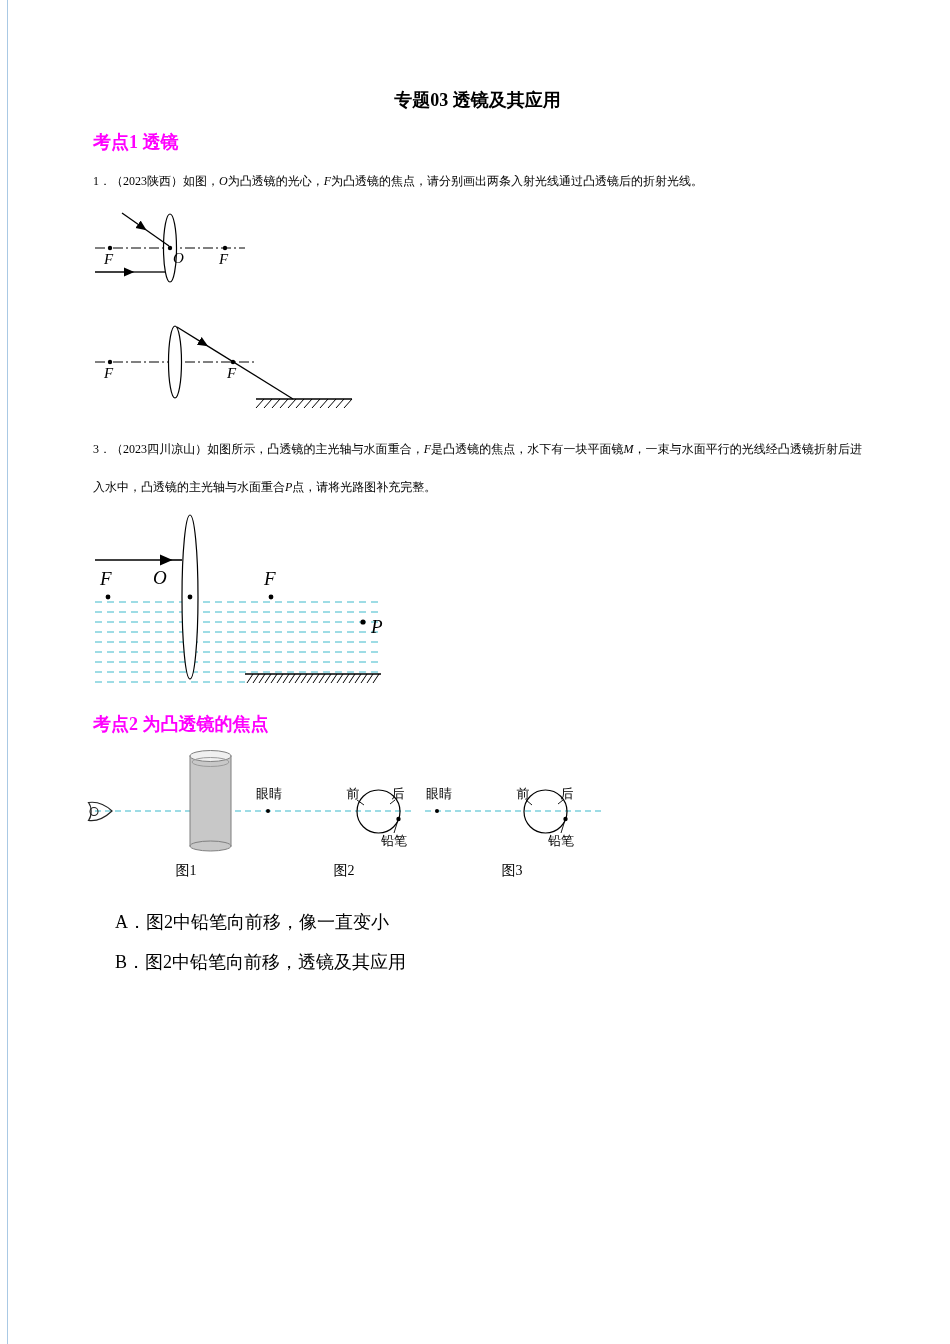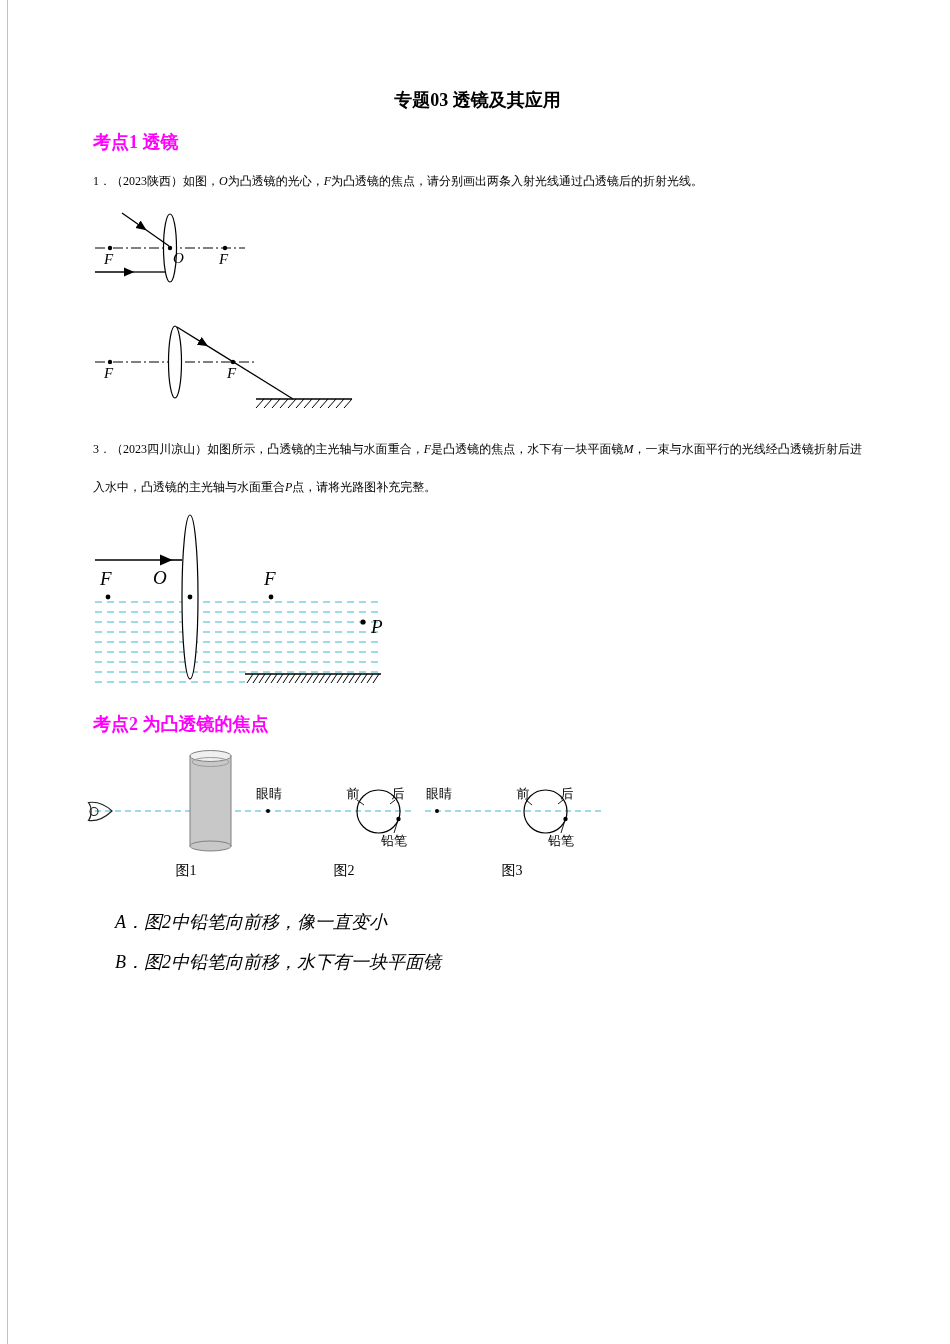--- a/index.html
+++ b/index.html
@@ -6,21 +6,21 @@
   .page{position:relative;width:950px;height:1344px;background:#fff;color:#000;
         font-family:"Liberation Serif","DejaVu Serif",serif;
         box-sizing:border-box;padding:88px 88px 16px 93px;overflow:hidden;}
   .left-rule{position:absolute;left:7px;top:0;height:1344px;width:1px;background:#aac9e4;}
   .doc-title{font-size:18px;line-height:24px;font-weight:bold;text-align:center;margin:0 0 18px 0;}
   .kaodian{font-size:18px;line-height:24px;font-weight:bold;color:#FF00FF;
            margin:10px 0 8px 0;}
   .question{font-size:12px;line-height:38px;margin:0;text-align:justify;}
   .question i{font-style:italic;}
   .option{font-size:18px;line-height:40px;margin:0;padding-left:22px;}
-  .opts{margin-top:14px;font-style:italic;}
+  .opts{margin-top:14px;}
   .d1-wrap{margin:6px 0 24px 0;}
   .d2-wrap{margin:6px 0 14px 0;}
   .d3-wrap{margin:4px 0 0 0;}
   .d4-wrap{margin:2px 0 0 0;margin-left:-8px;}
   
   .axis{stroke:#000;stroke-width:1;stroke-dasharray:10 3 2 3;fill:none;}
   .ray{stroke:#000;stroke-width:1.3;fill:none;}
   .ray-bold{stroke:#000;stroke-width:1.6;fill:none;}
   .lens{fill:#fff;stroke:#000;stroke-width:1.2;}
   .dot{fill:#000;stroke:none;}
@@ -159,15 +159,15 @@
       <line class="tick" x1="478" y1="56" x2="473" y2="60"></line>
       <circle class="dot" cx="480.5" cy="75" r="2.2"></circle>
       <line class="tick" x1="480" y1="76" x2="476" y2="89"></line>
       <text class="cn" x="476" y="101" text-anchor="middle">铅笔</text>
       <text class="fig" x="427" y="131" text-anchor="middle">图3</text>
     </svg>
   </div>
 
   <div class="opts">
     <p class="option">A．图2中铅笔向前移，像一直变小</p>
-    <p class="option">B．图2中铅笔向前移，水下有一块平面镜</p>
+    <p class="option">B．图2中铅笔向前移，透镜及其应用</p>
   </div>
 </div>
 
 </body></html>

